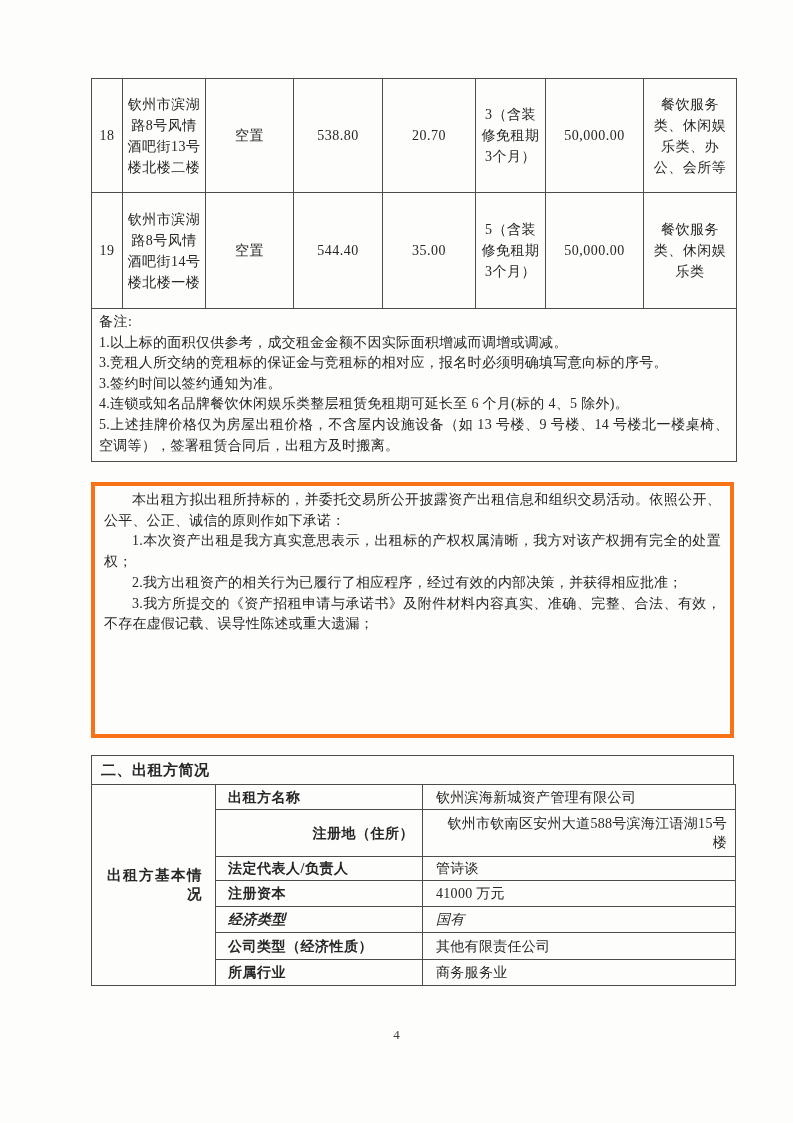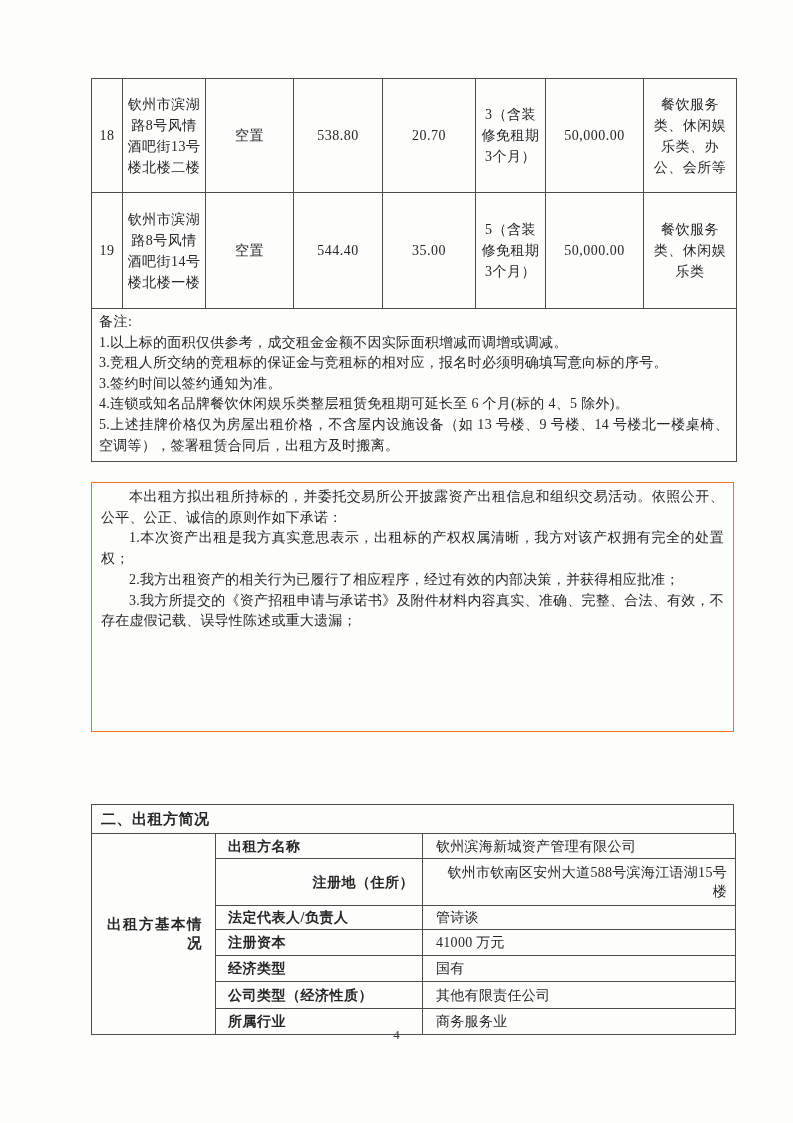--- a/index.html
+++ b/index.html
@@ -52,53 +52,53 @@
     font-weight: bold;
     font-size: 15px;
     padding-left: 9px;
     letter-spacing: 0.5px;
     background: #fdfdfc;
   }
   #section1 { top: 483px; }
   #section1 .section-heading { height: 24px; line-height: 24px; }
   #section1 .section-body {
     margin-top: -1px;
-    border: 1px solid #f97316;
+    border: 4px solid #f97316;
     padding: 4px 9px 6px 9px;
     font-size: 14px;
     height: 238px;
   }
   #section1 p {
     margin: 0;
     text-indent: 2em;
     text-align: justify;
     line-height: 20.7px;
     letter-spacing: 0.2px;
   }
 
-  #section2 { top: 804px; }
+  #section2 { top: 755px; }
   #section2 .section-heading { height: 28px; line-height: 28px; }
   .profile-table {
     width: 645px;
     margin-top: -1px;
     border-collapse: collapse;
     table-layout: fixed;
     font-size: 14px;
   }
   .profile-table td {
     border: 1px solid #4d4d4d;
     vertical-align: middle;
     padding: 2px 8px;
     line-height: 19px;
   }
   .profile-table tr.r1 { height: 25px; }
   .profile-table tr.r2 { height: 47px; text-align: right; }
   .profile-table tr.r3 { height: 24px; }
   .profile-table tr.r4 { height: 26px; }
-  .profile-table tr.r5 { height: 26px; }
+  .profile-table tr.r5 { height: 26px; font-style: italic; }
   .profile-table tr.r6 { height: 27px; }
   .profile-table tr.r7 { height: 26px; }
   .cat-cell {
     text-align: right;
     font-weight: bold;
     font-size: 14.5px;
     letter-spacing: 1.5px;
     line-height: 24px;
     padding: 2px 12px !important;
   }

